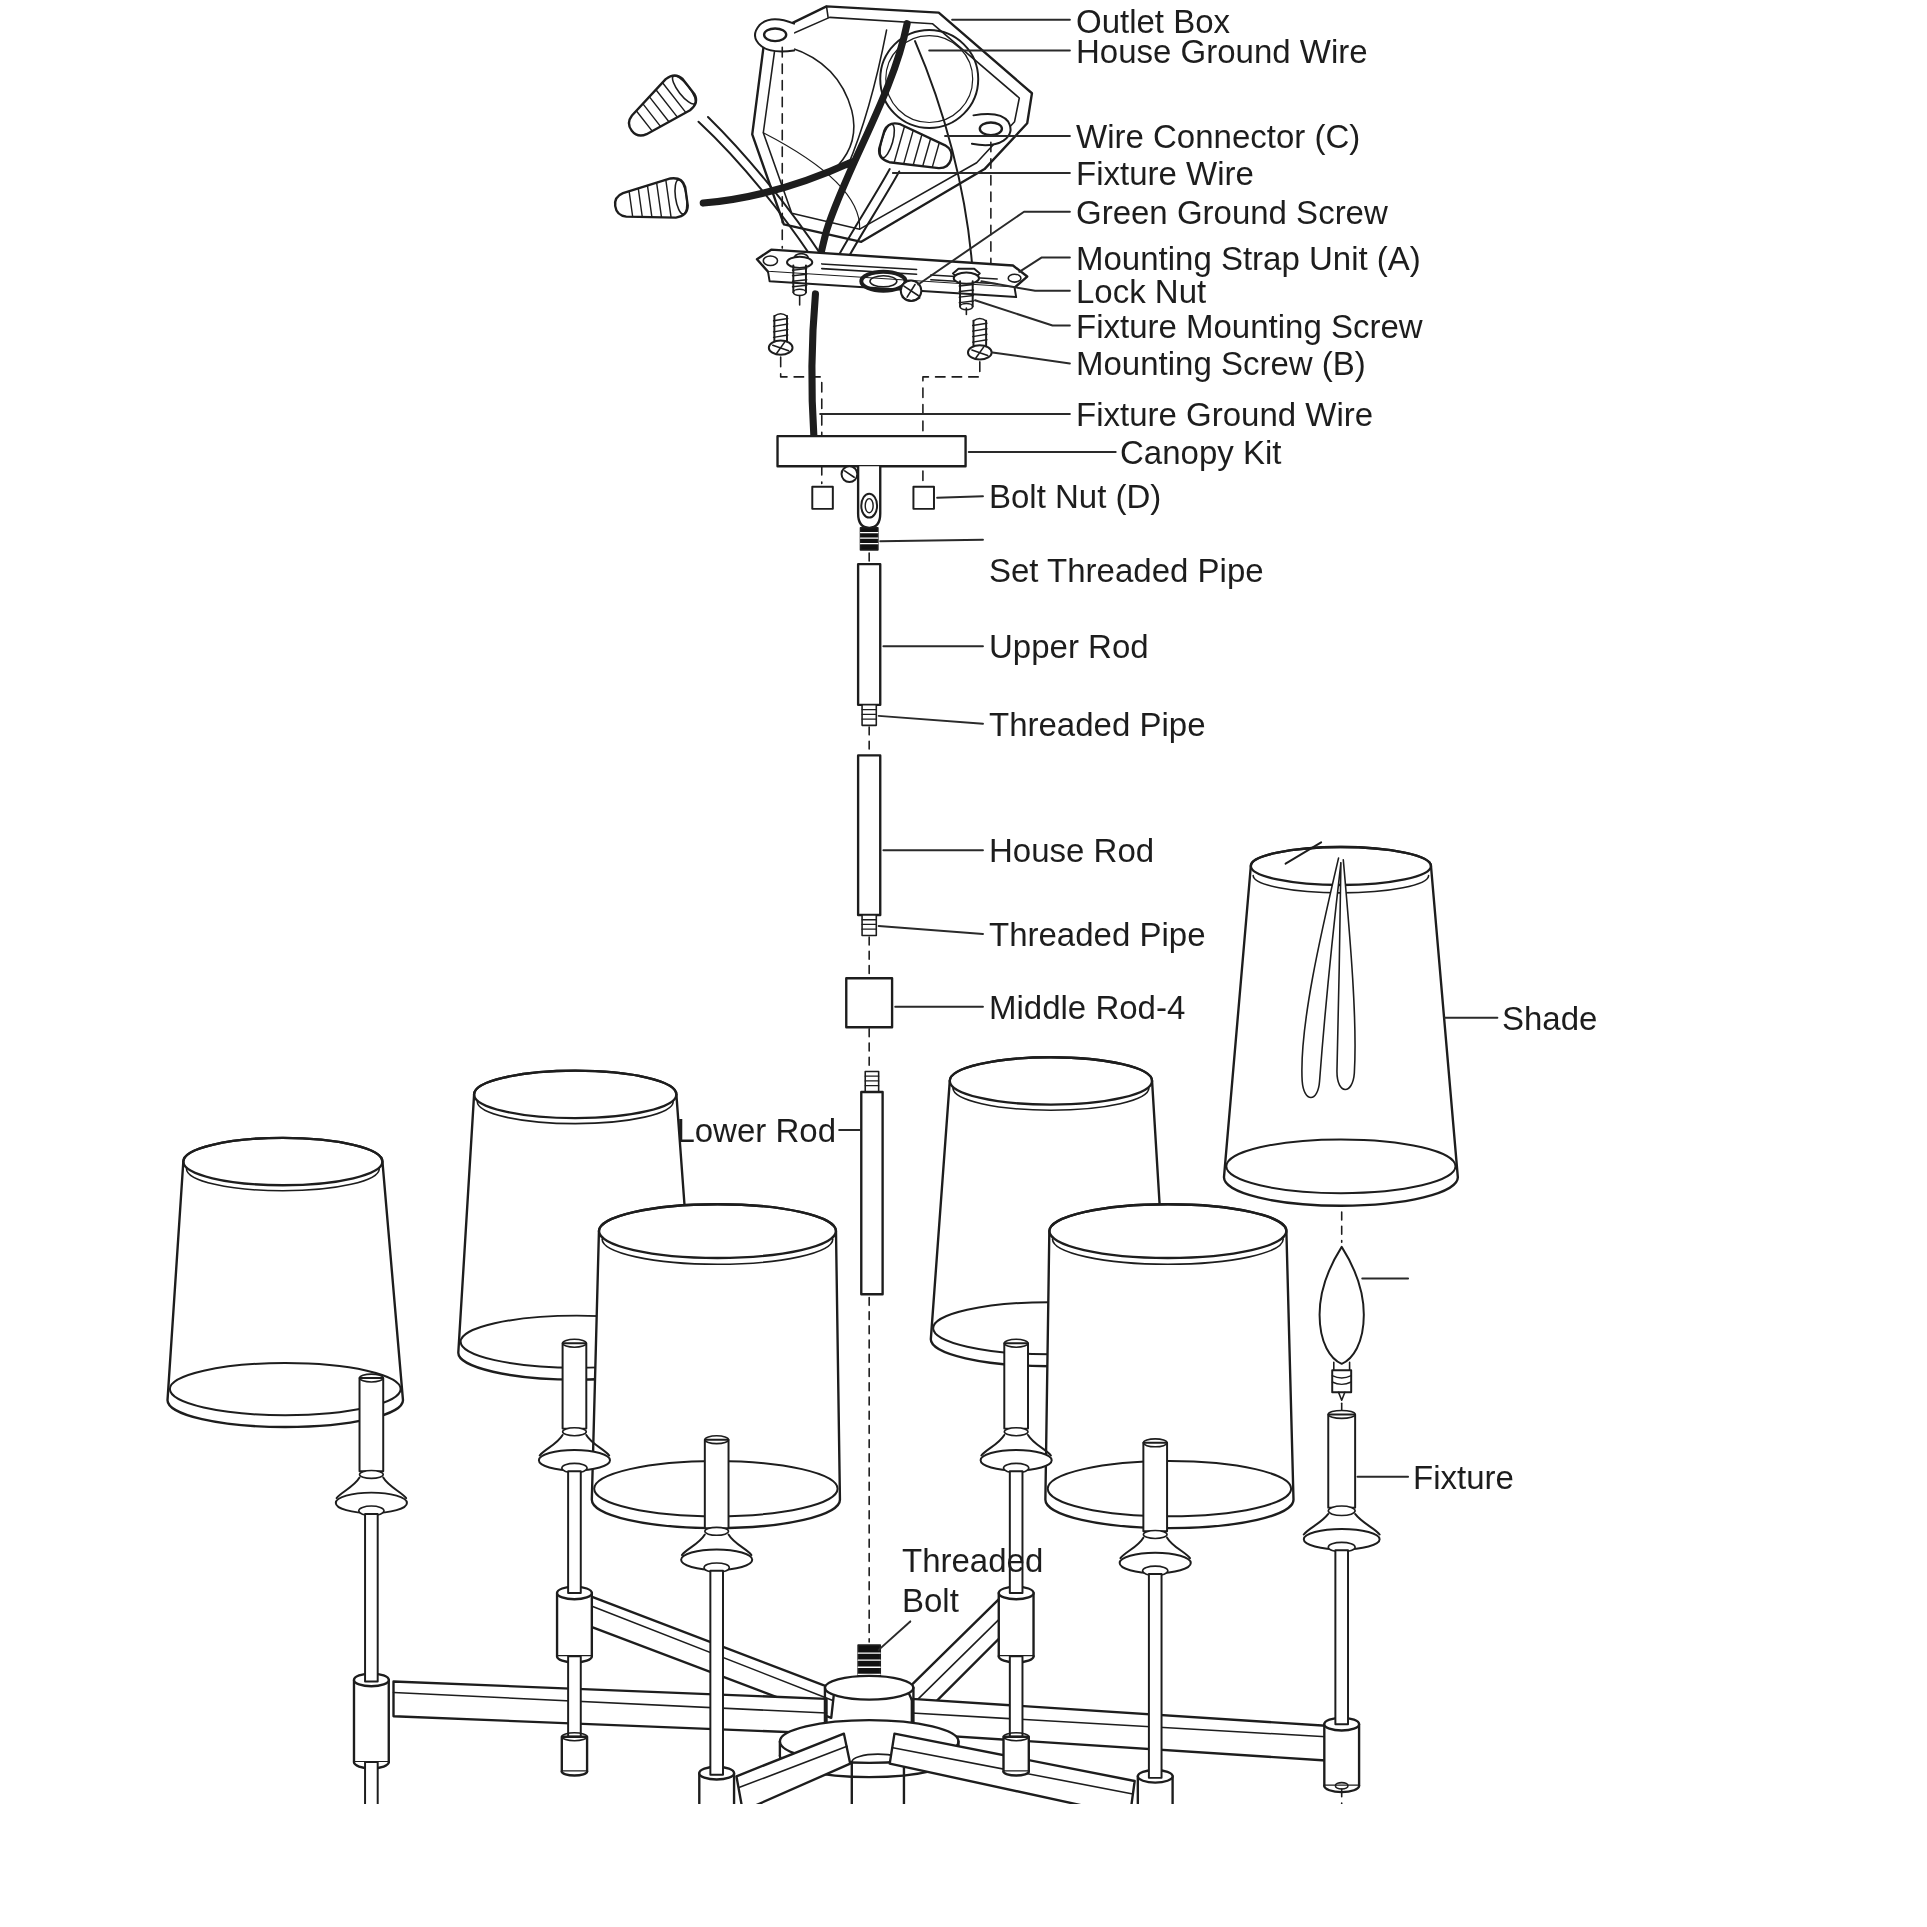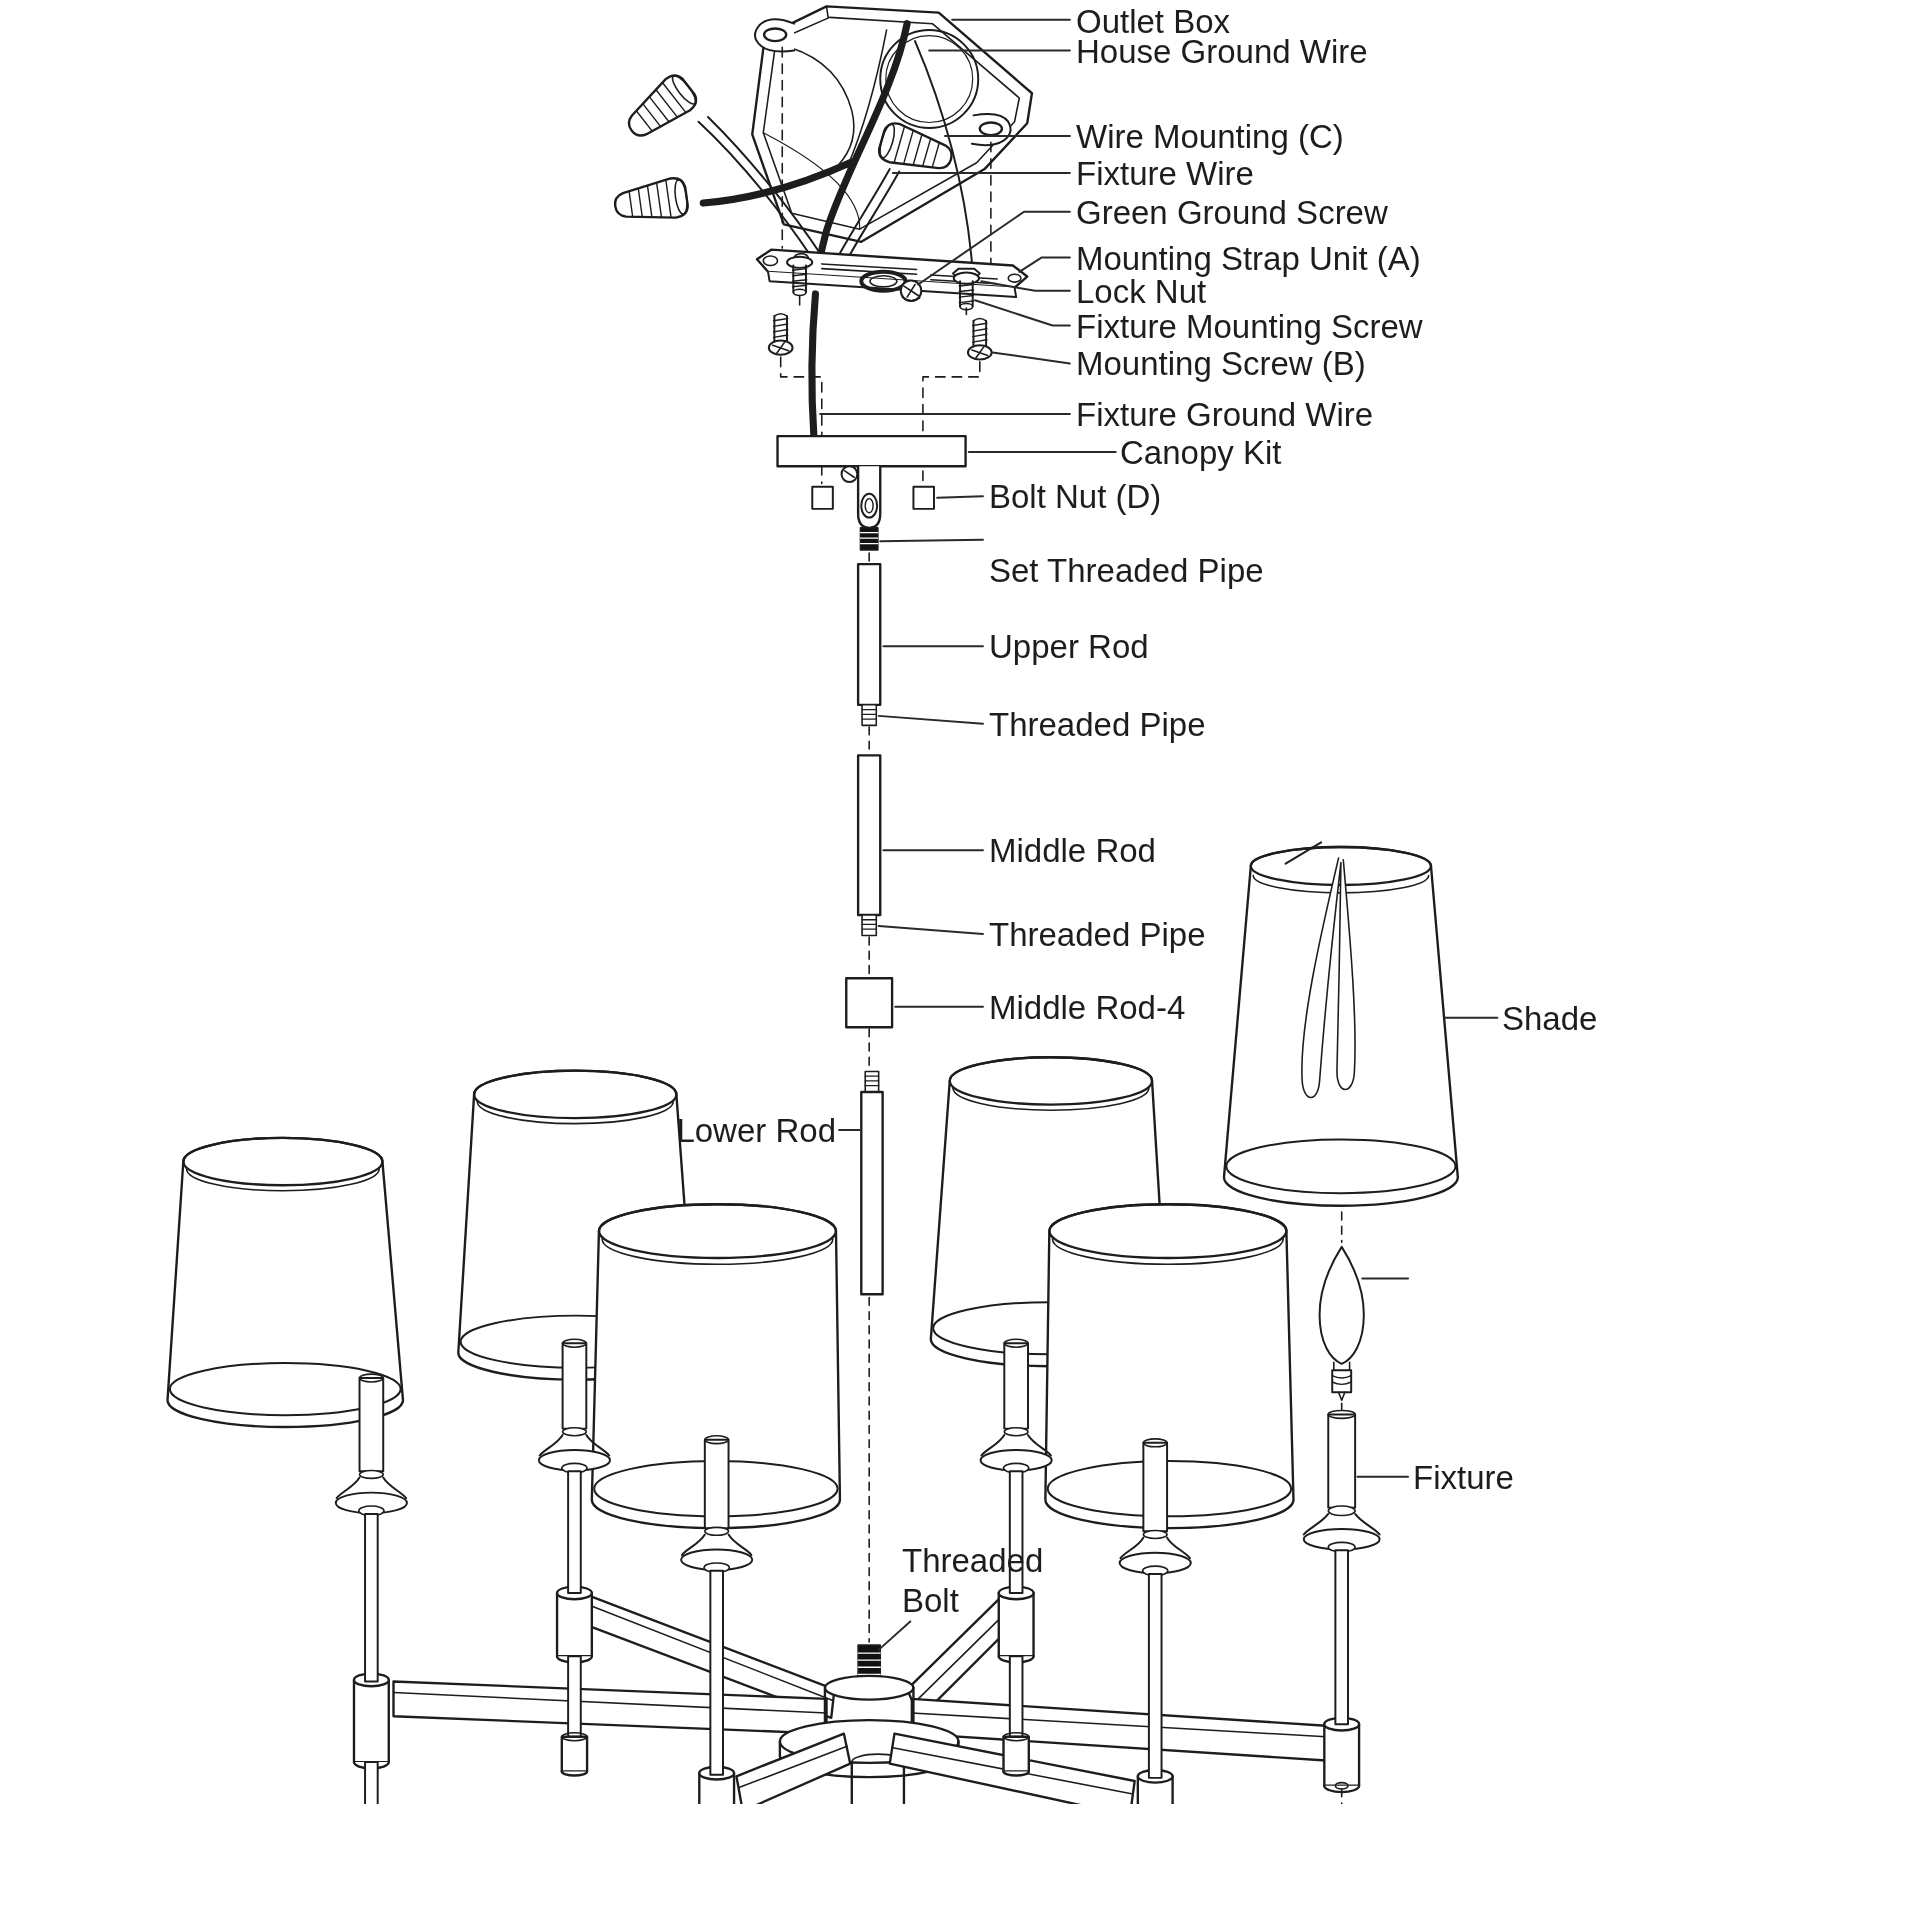--- a/index.html
+++ b/index.html
@@ -431,34 +431,34 @@
     <path d="M 1895,1288 H 1828"></path>
     <path d="M 1782,1618 H 1724"></path>
     <path d="M 1782,1869 H 1718"></path>
     <path d="M 1152,2052 L 1112,2088"></path>
     <path d="M 1782,2357 H 1716"></path>
   </g>
 </svg>
 
 <div class="lbl" style="left:1076px;top:1.6px">Outlet Box</div>
 <div class="lbl" style="left:1076px;top:32px">House Ground Wire</div>
-<div class="lbl" style="left:1076px;top:117px">Wire Mounting (C)</div>
+<div class="lbl" style="left:1076px;top:117px">Wire Connector (C)</div>
 <div class="lbl" style="left:1076px;top:154px">Fixture Wire</div>
 <div class="lbl" style="left:1076px;top:193px">Green Ground Screw</div>
 <div class="lbl" style="left:1076px;top:239px">Mounting Strap Unit (A)</div>
 <div class="lbl" style="left:1076px;top:272px">Lock Nut</div>
 <div class="lbl" style="left:1076px;top:307px">Fixture Mounting Screw</div>
 <div class="lbl" style="left:1076px;top:344px">Mounting Screw (B)</div>
 <div class="lbl" style="left:1076px;top:395px">Fixture Ground Wire</div>
 <div class="lbl" style="left:1120px;top:433px">Canopy Kit</div>
 <div class="lbl" style="left:989px;top:477px">Bolt Nut (D)</div>
 <div class="lbl" style="left:989px;top:551px">Set Threaded Pipe</div>
 <div class="lbl" style="left:989px;top:627px">Upper Rod</div>
 <div class="lbl" style="left:989px;top:705px">Threaded Pipe</div>
-<div class="lbl" style="left:989px;top:831px">Middle Rod</div>
+<div class="lbl" style="left:989px;top:831px">House Rod</div>
 <div class="lbl" style="left:989px;top:915px">Threaded Pipe</div>
 <div class="lbl" style="left:989px;top:988px">Middle Rod-4</div>
 <div class="lbl right" style="right:1092px;top:1111px">Lower Rod</div>
 <div class="lbl" style="left:1502px;top:999px">Shade</div>
 <div class="lbl" style="left:1413px;top:1458px">Fixture</div>
 <div class="lbl" style="left:902px;top:1541px">Threaded
 Bolt</div>
 <div class="lbl" style="left:1414px;top:1843px">Tube</div>
 
 </div>

